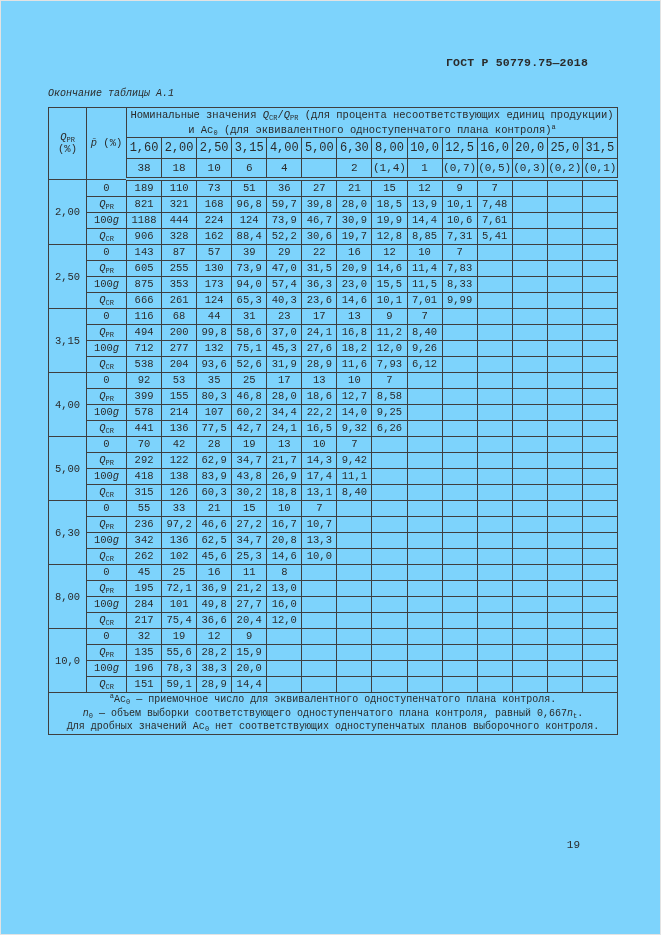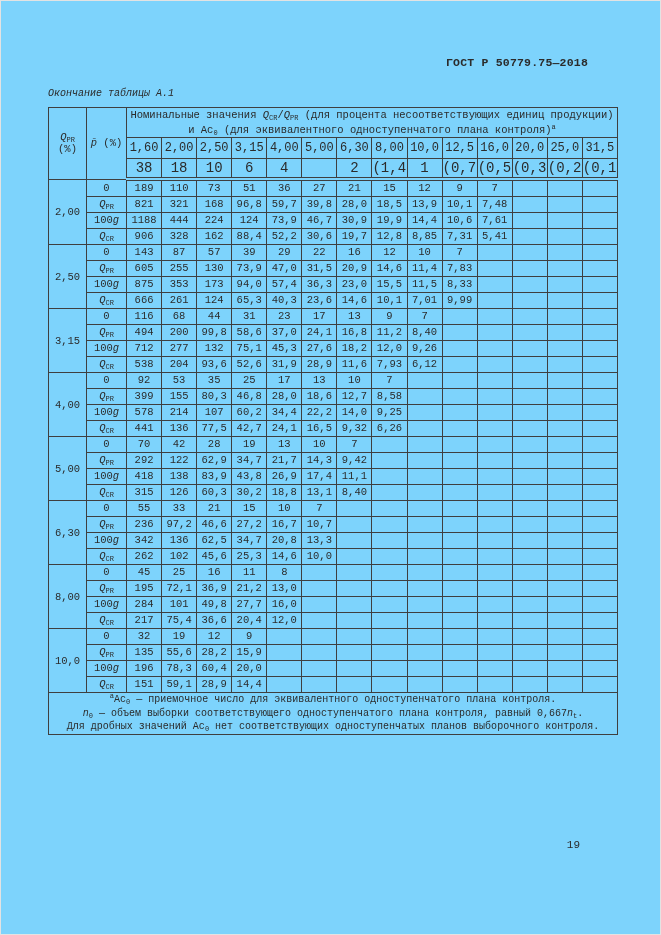--- a/index.html
+++ b/index.html
@@ -27,21 +27,21 @@
   }
   table.tbl td {
     border:1px solid #3f3f3f;
     text-align:center; vertical-align:middle;
     padding:0; font-size:10.5px; color:#2b2b2b;
     overflow:hidden;
   }
   td.corner { font-size:10px; line-height:1.2; border-bottom:4px double #3f3f3f; }
   td.span-head { font-size:8.5px; line-height:1.4; padding:3px 4px; height:26px; }
   tr.nom-row td { height:20px; font-size:12px; }
-  tr.ac-row td { height:18px; font-size:14px; border-bottom:4px double #3f3f3f; }
+  tr.ac-row td { height:18px; font-size:11px; border-bottom:4px double #3f3f3f; }
   tbody td { border-top:none; border-bottom:none; }
   tbody tr.group-last td { border-bottom:1px solid #3f3f3f; }
   td.qpr-cell { border-bottom:1px solid #3f3f3f; font-size:10.5px; }
   td.val, td.row-label { height:15px; line-height:15px; }
   sub { font-size:7px; vertical-align:-2px; line-height:0; }
   sup { font-size:7px; vertical-align:4px; line-height:0; }
   td.fn-cell { text-align:left; padding:5px 8px 8px 55px; border-top:1px solid #3f3f3f; }
   .fn-line { font-size:10px; line-height:13.5px; color:#2b2b2b; }
   .page-num { position:absolute; top:838px; right:80px; font-size:11px; }
 </style>
@@ -615,21 +615,21 @@
           <td class="val"></td>
           <td class="val"></td>
           <td class="val"></td>
           <td class="val"></td>
           <td class="val"></td>
         </tr>
         <tr>
           <td class="row-label">100<i>g</i></td>
           <td class="val">196</td>
           <td class="val">78,3</td>
-          <td class="val">60,4</td>
+          <td class="val">38,3</td>
           <td class="val">20,0</td>
           <td class="val"></td>
           <td class="val"></td>
           <td class="val"></td>
           <td class="val"></td>
           <td class="val"></td>
           <td class="val"></td>
           <td class="val"></td>
           <td class="val"></td>
           <td class="val"></td>

